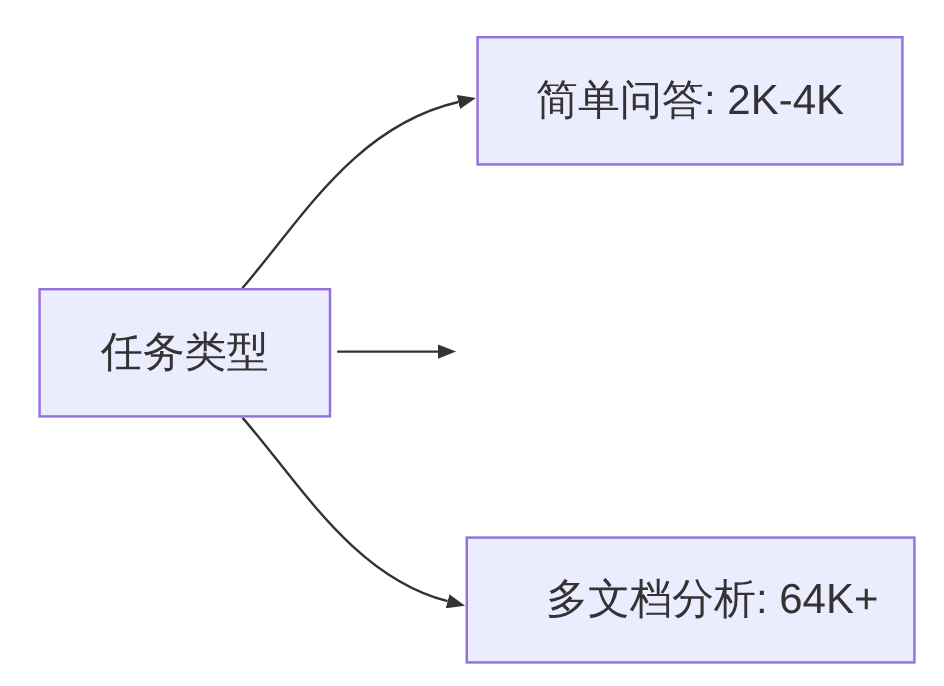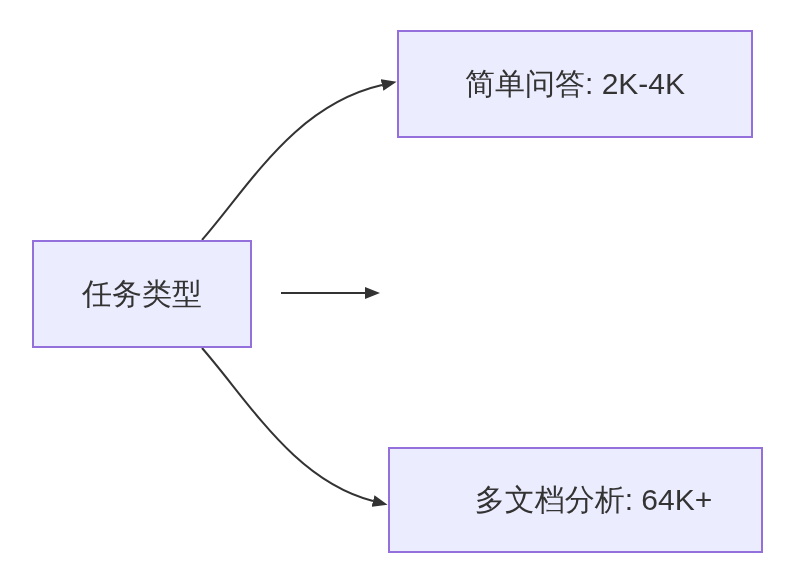--- a/index.html
+++ b/index.html
@@ -31,25 +31,25 @@
     background: #ECECFF;
     border: 2px solid #9370DB;
     box-sizing: border-box;
     display: flex;
     align-items: center;
     justify-content: center;
     text-align: center;
   }
   .node .label {
     color: #333333;
-    font-size: 30px;
+    font-size: 35px;
     line-height: 1.2;
     white-space: nowrap;
   }
-  .node-root    { left: 32px;  top: 240px; width: 220px; height: 108px; }
+  .node-root    { left: 32px;  top: 240px; width: 244px; height: 108px; }
   .node-simple  { left: 397px; top: 30px;  width: 356px; height: 108px; }
   .node-summary { left: 380px; top: 238px; width: 392px; height: 110px; }
   .node-multi   { left: 388px; top: 447px; width: 375px; height: 106px; padding-left: 36px; }
 </style>
 </head>
 <body>
 
 <div class="diagram">
 
   <svg class="edges-layer" width="787" height="572" viewBox="0 0 787 572">

